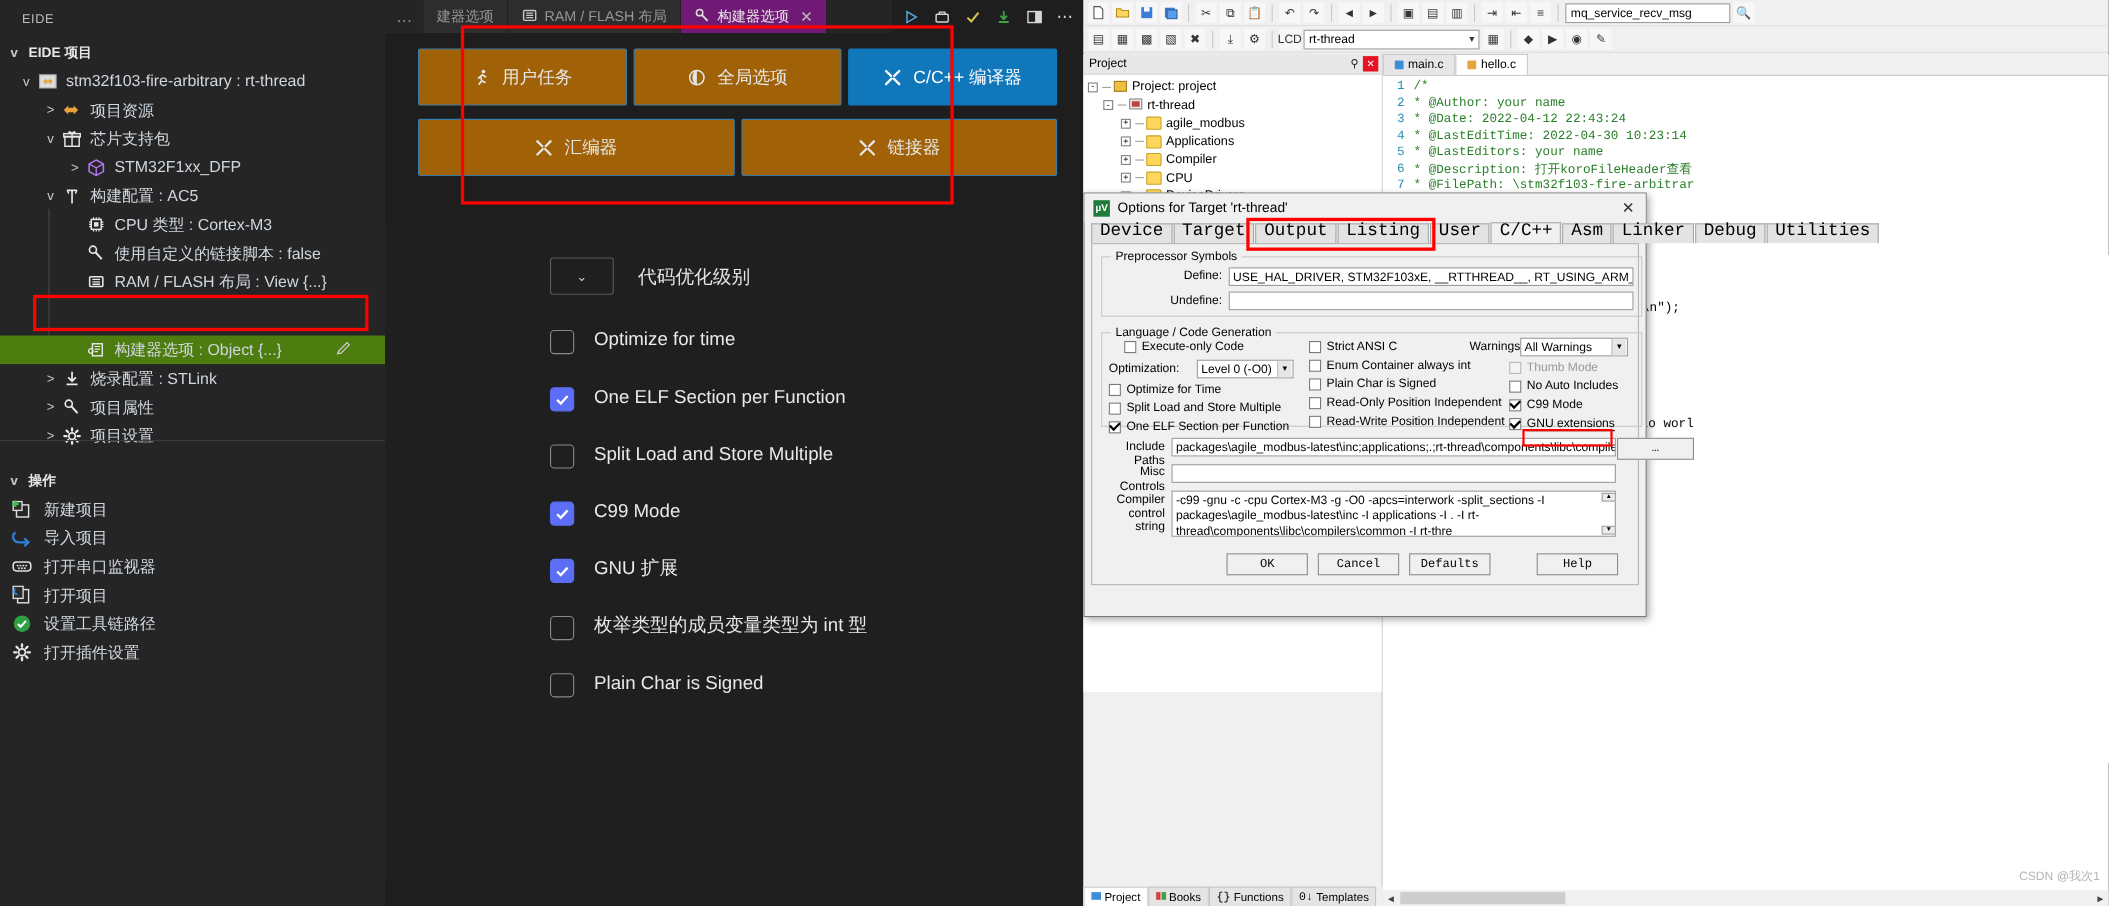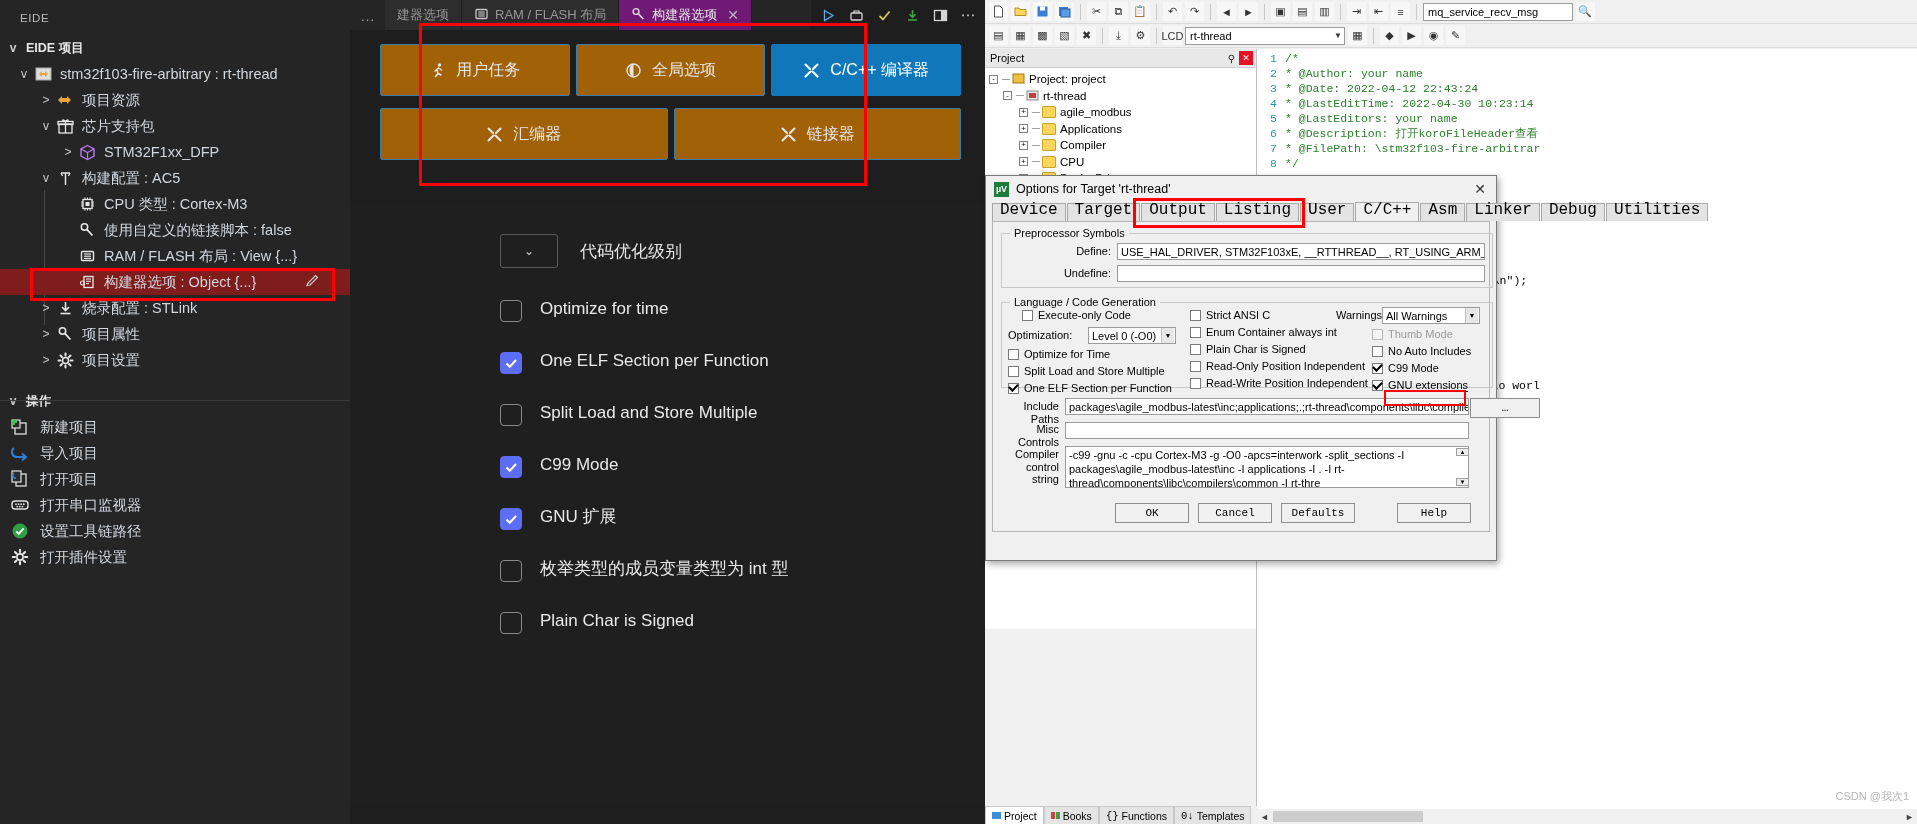--- a/index.html
+++ b/index.html
@@ -30,21 +30,21 @@
     font-size: 12px; color: #cccccc; flex: 0 0 16px;
   }
   .tree-row {
     height: 26px; display: flex; align-items: center;
     font-size: 14.5px; color: #d0d7de; white-space: nowrap; position: relative;
   }
   .tree-row .ico {
     width: 22px; height: 20px; margin-right: 6px; flex: 0 0 22px;
     display: flex; align-items: center; justify-content: center;
   }
-  .tree-row.sel { background: #7f1d1d; }
+  .tree-row.sel { background: #4d7c0f; margin-top: 36px; }
   .tree-label { overflow: hidden; text-overflow: ellipsis; }
   .ind1 { padding-left: 16px; }
   .ind2 { padding-left: 38px; }
   .ind3 { padding-left: 60px; }
 
   .guide {
     position: absolute; left: 44px; top: 190px; width: 1px; height: 135px;
     background: #474747;
   }
   .divider {
@@ -465,43 +465,43 @@
         <svg width="20" height="18" viewBox="0 0 20 18">
             <path d="M4 4 C0 7 2 14 9 13 L15 13" stroke="#2f7fd8" stroke-width="2" fill="none"></path>
             <path d="M12 9.5 L16 13 L12 16.5" stroke="#2f7fd8" stroke-width="2" fill="none"></path>
           </svg>
       </span>
       <span>导入项目</span>
     </div>
     <div class="action-row">
       <span class="ico">
         <svg width="20" height="18" viewBox="0 0 20 18">
-            <rect x="6" y="4" width="10" height="12" fill="none" stroke="#e0e0e0" stroke-width="1.3"></rect>
-            <rect x="2" y="1" width="9" height="11" fill="#2b2b2b" stroke="#e0e0e0" stroke-width="1.2"></rect>
-            <path d="M4 3 C2 5 3 9 6 8" stroke="#2f7fd8" stroke-width="1.6" fill="none"></path>
-          </svg>
-      </span>
-      <span>打开项目</span>
-    </div>
-    <div class="action-row">
-      <span class="ico">
-        <svg width="20" height="18" viewBox="0 0 20 18">
             <rect x="2" y="5" width="16" height="8" rx="3" fill="none" stroke="#e0e0e0" stroke-width="1.4"></rect>
             <g fill="#e0e0e0">
               <circle cx="6" cy="8.2" r=".9"></circle>
               <circle cx="8.6" cy="8.2" r=".9"></circle>
               <circle cx="11.2" cy="8.2" r=".9"></circle>
               <circle cx="13.8" cy="8.2" r=".9"></circle>
               <circle cx="7.3" cy="10.6" r=".9"></circle>
               <circle cx="9.9" cy="10.6" r=".9"></circle>
               <circle cx="12.5" cy="10.6" r=".9"></circle>
             </g>
           </svg>
       </span>
       <span>打开串口监视器</span>
+    </div>
+    <div class="action-row">
+      <span class="ico">
+        <svg width="20" height="18" viewBox="0 0 20 18">
+            <rect x="6" y="4" width="10" height="12" fill="none" stroke="#e0e0e0" stroke-width="1.3"></rect>
+            <rect x="2" y="1" width="9" height="11" fill="#2b2b2b" stroke="#e0e0e0" stroke-width="1.2"></rect>
+            <path d="M4 3 C2 5 3 9 6 8" stroke="#2f7fd8" stroke-width="1.6" fill="none"></path>
+          </svg>
+      </span>
+      <span>打开项目</span>
     </div>
     <div class="action-row">
       <span class="ico">
         <svg width="20" height="18" viewBox="0 0 20 18">
             <circle cx="10" cy="9" r="7.5" fill="#2ea043"></circle>
             <path d="M6.3 9.3 L8.8 11.8 L13.6 6.4" stroke="#fff" stroke-width="1.9" fill="none"></path>
           </svg>
       </span>
       <span>设置工具链路径</span>
     </div>
@@ -844,20 +844,30 @@
             <span>Functions</span>
           </div>
           <div class="ptab">
             <span class="mono">0↓</span>
             <span>Templates</span>
           </div>
         </div>
       </div>
 
       <div class="code-pane">
+        <div class="code-tabs">
+          <div class="ctab">
+            <span class="cdot"></span>
+            <span>main.c</span>
+          </div>
+          <div class="ctab act">
+            <span class="cdot" style="background:#e8a33d;"></span>
+            <span>hello.c</span>
+          </div>
+        </div>
         <div class="code-area">
           <div class="cl">
               <span class="lno">1</span>
               <span class="cmt">/*</span>
             </div>
           <div class="cl">
               <span class="lno">2</span>
               <span class="cmt"> * @Author: your name</span>
             </div>
           <div class="cl">

